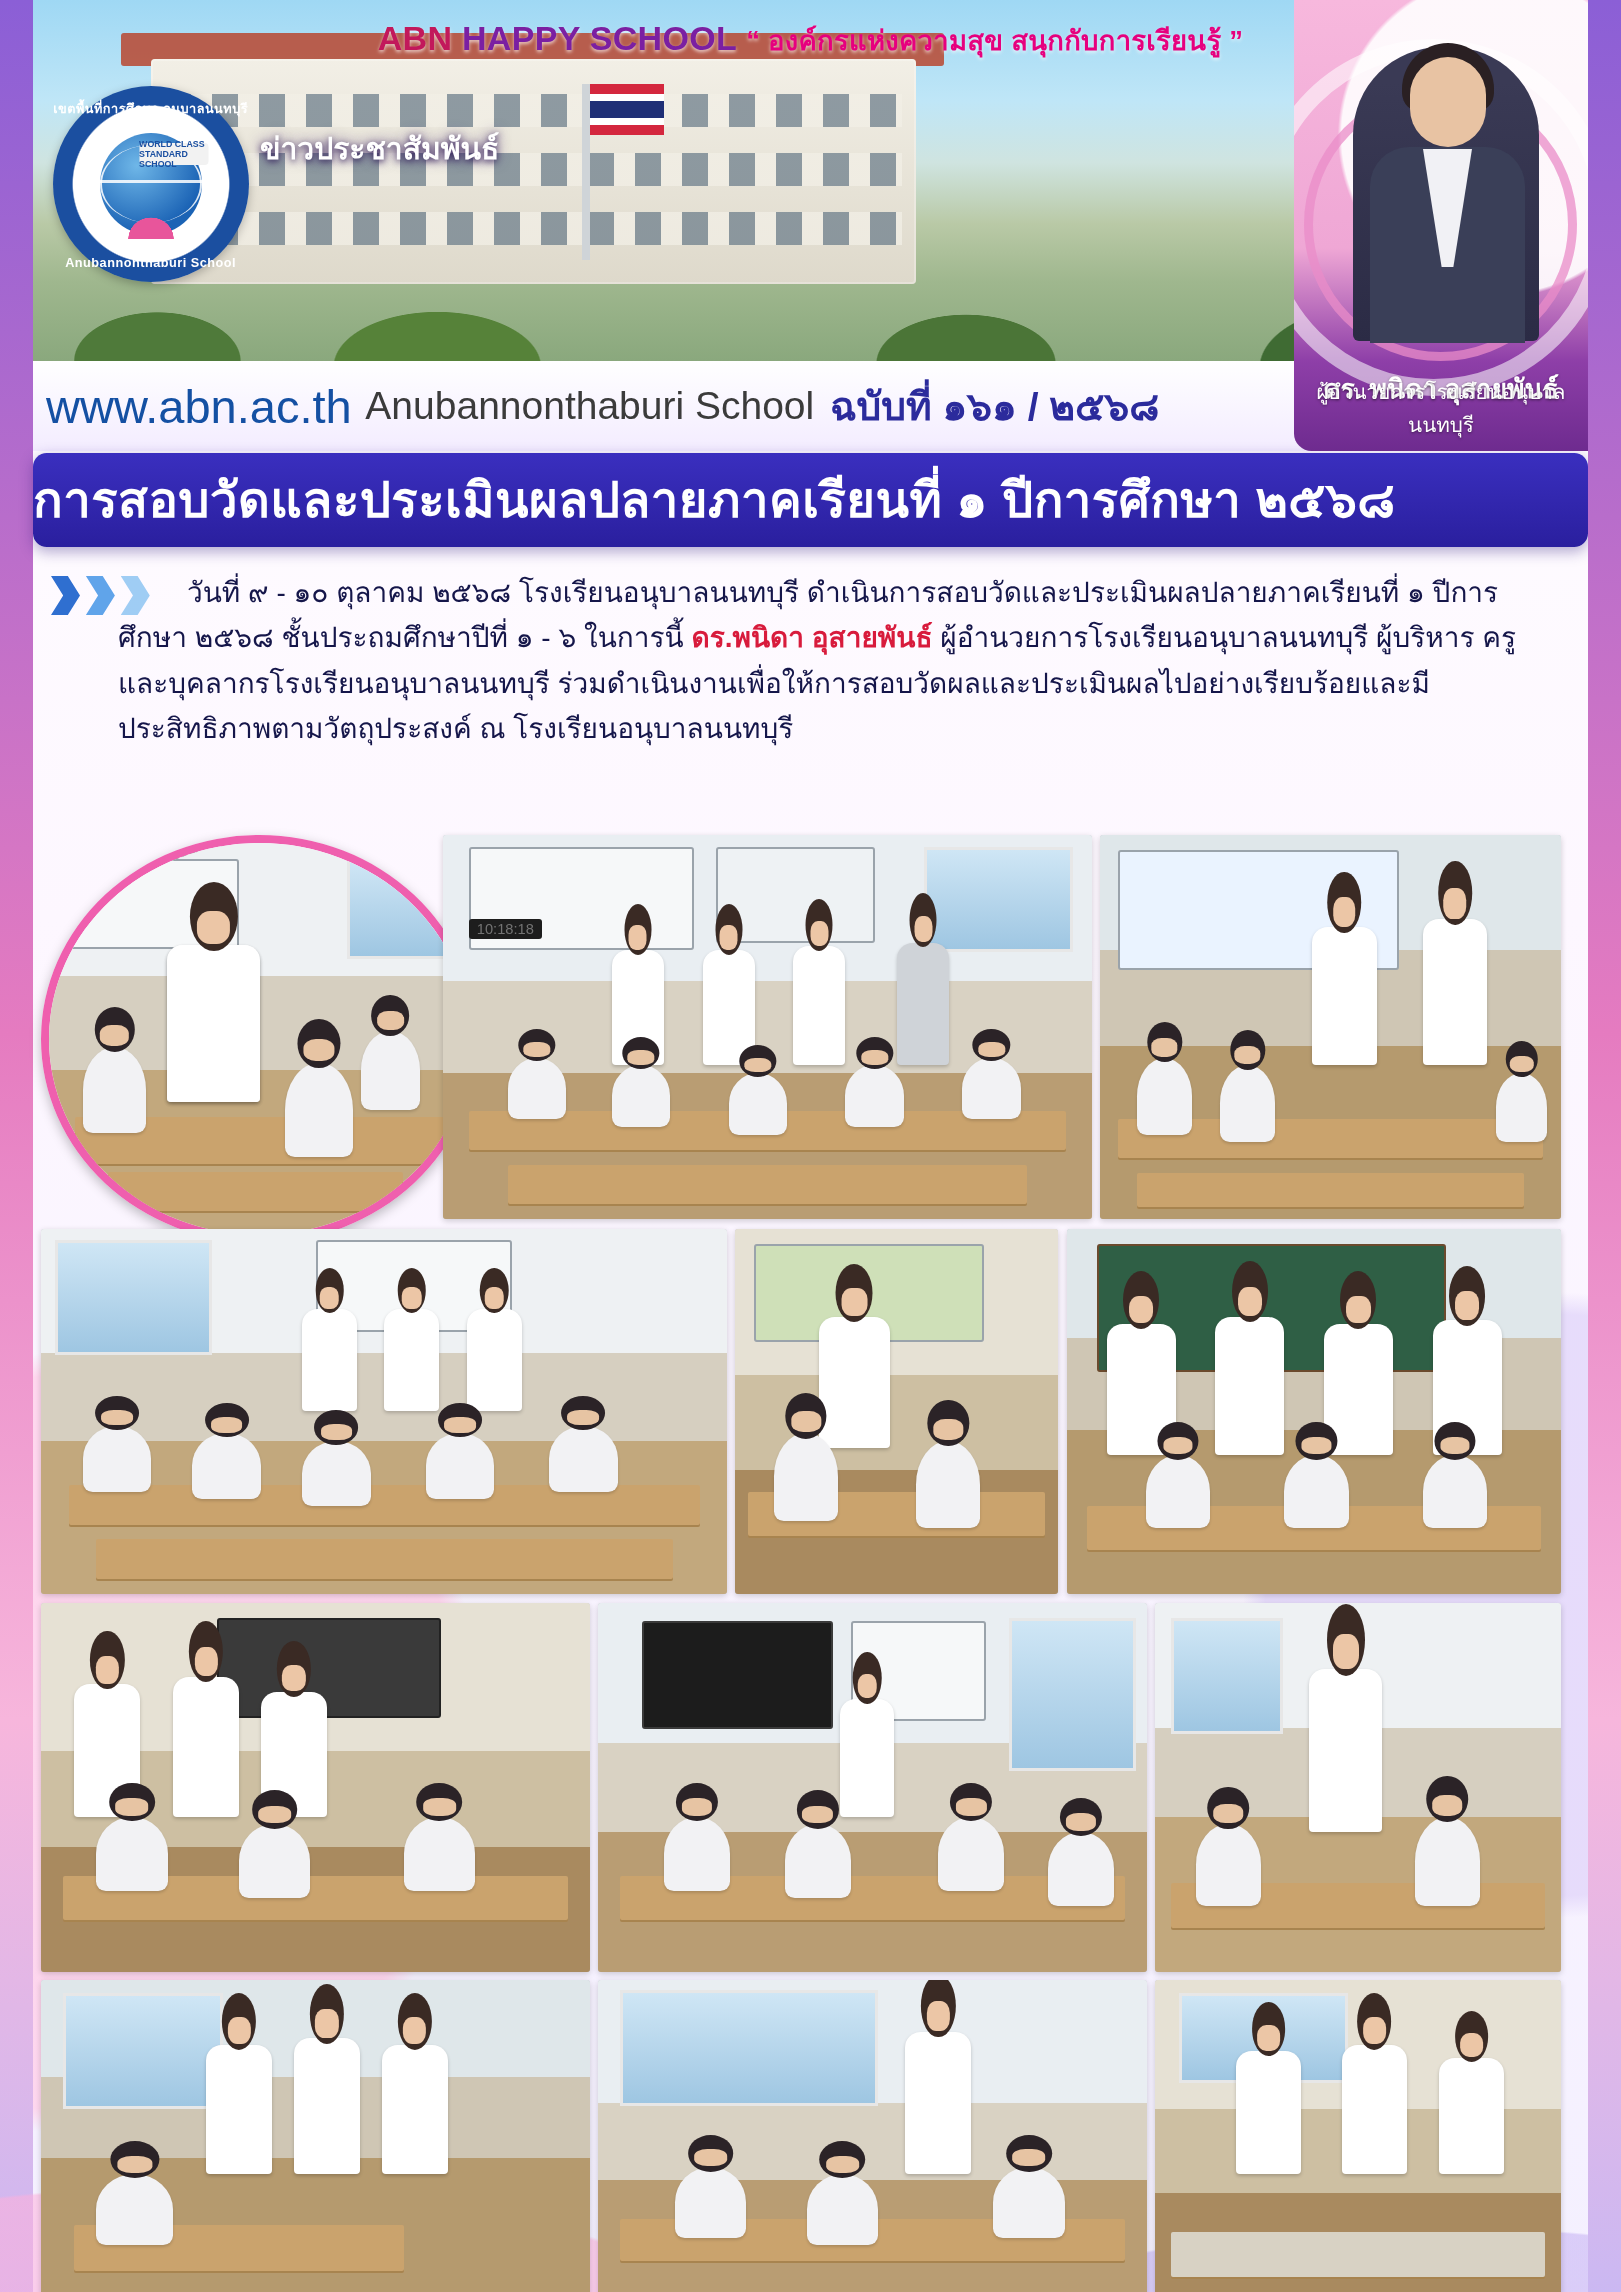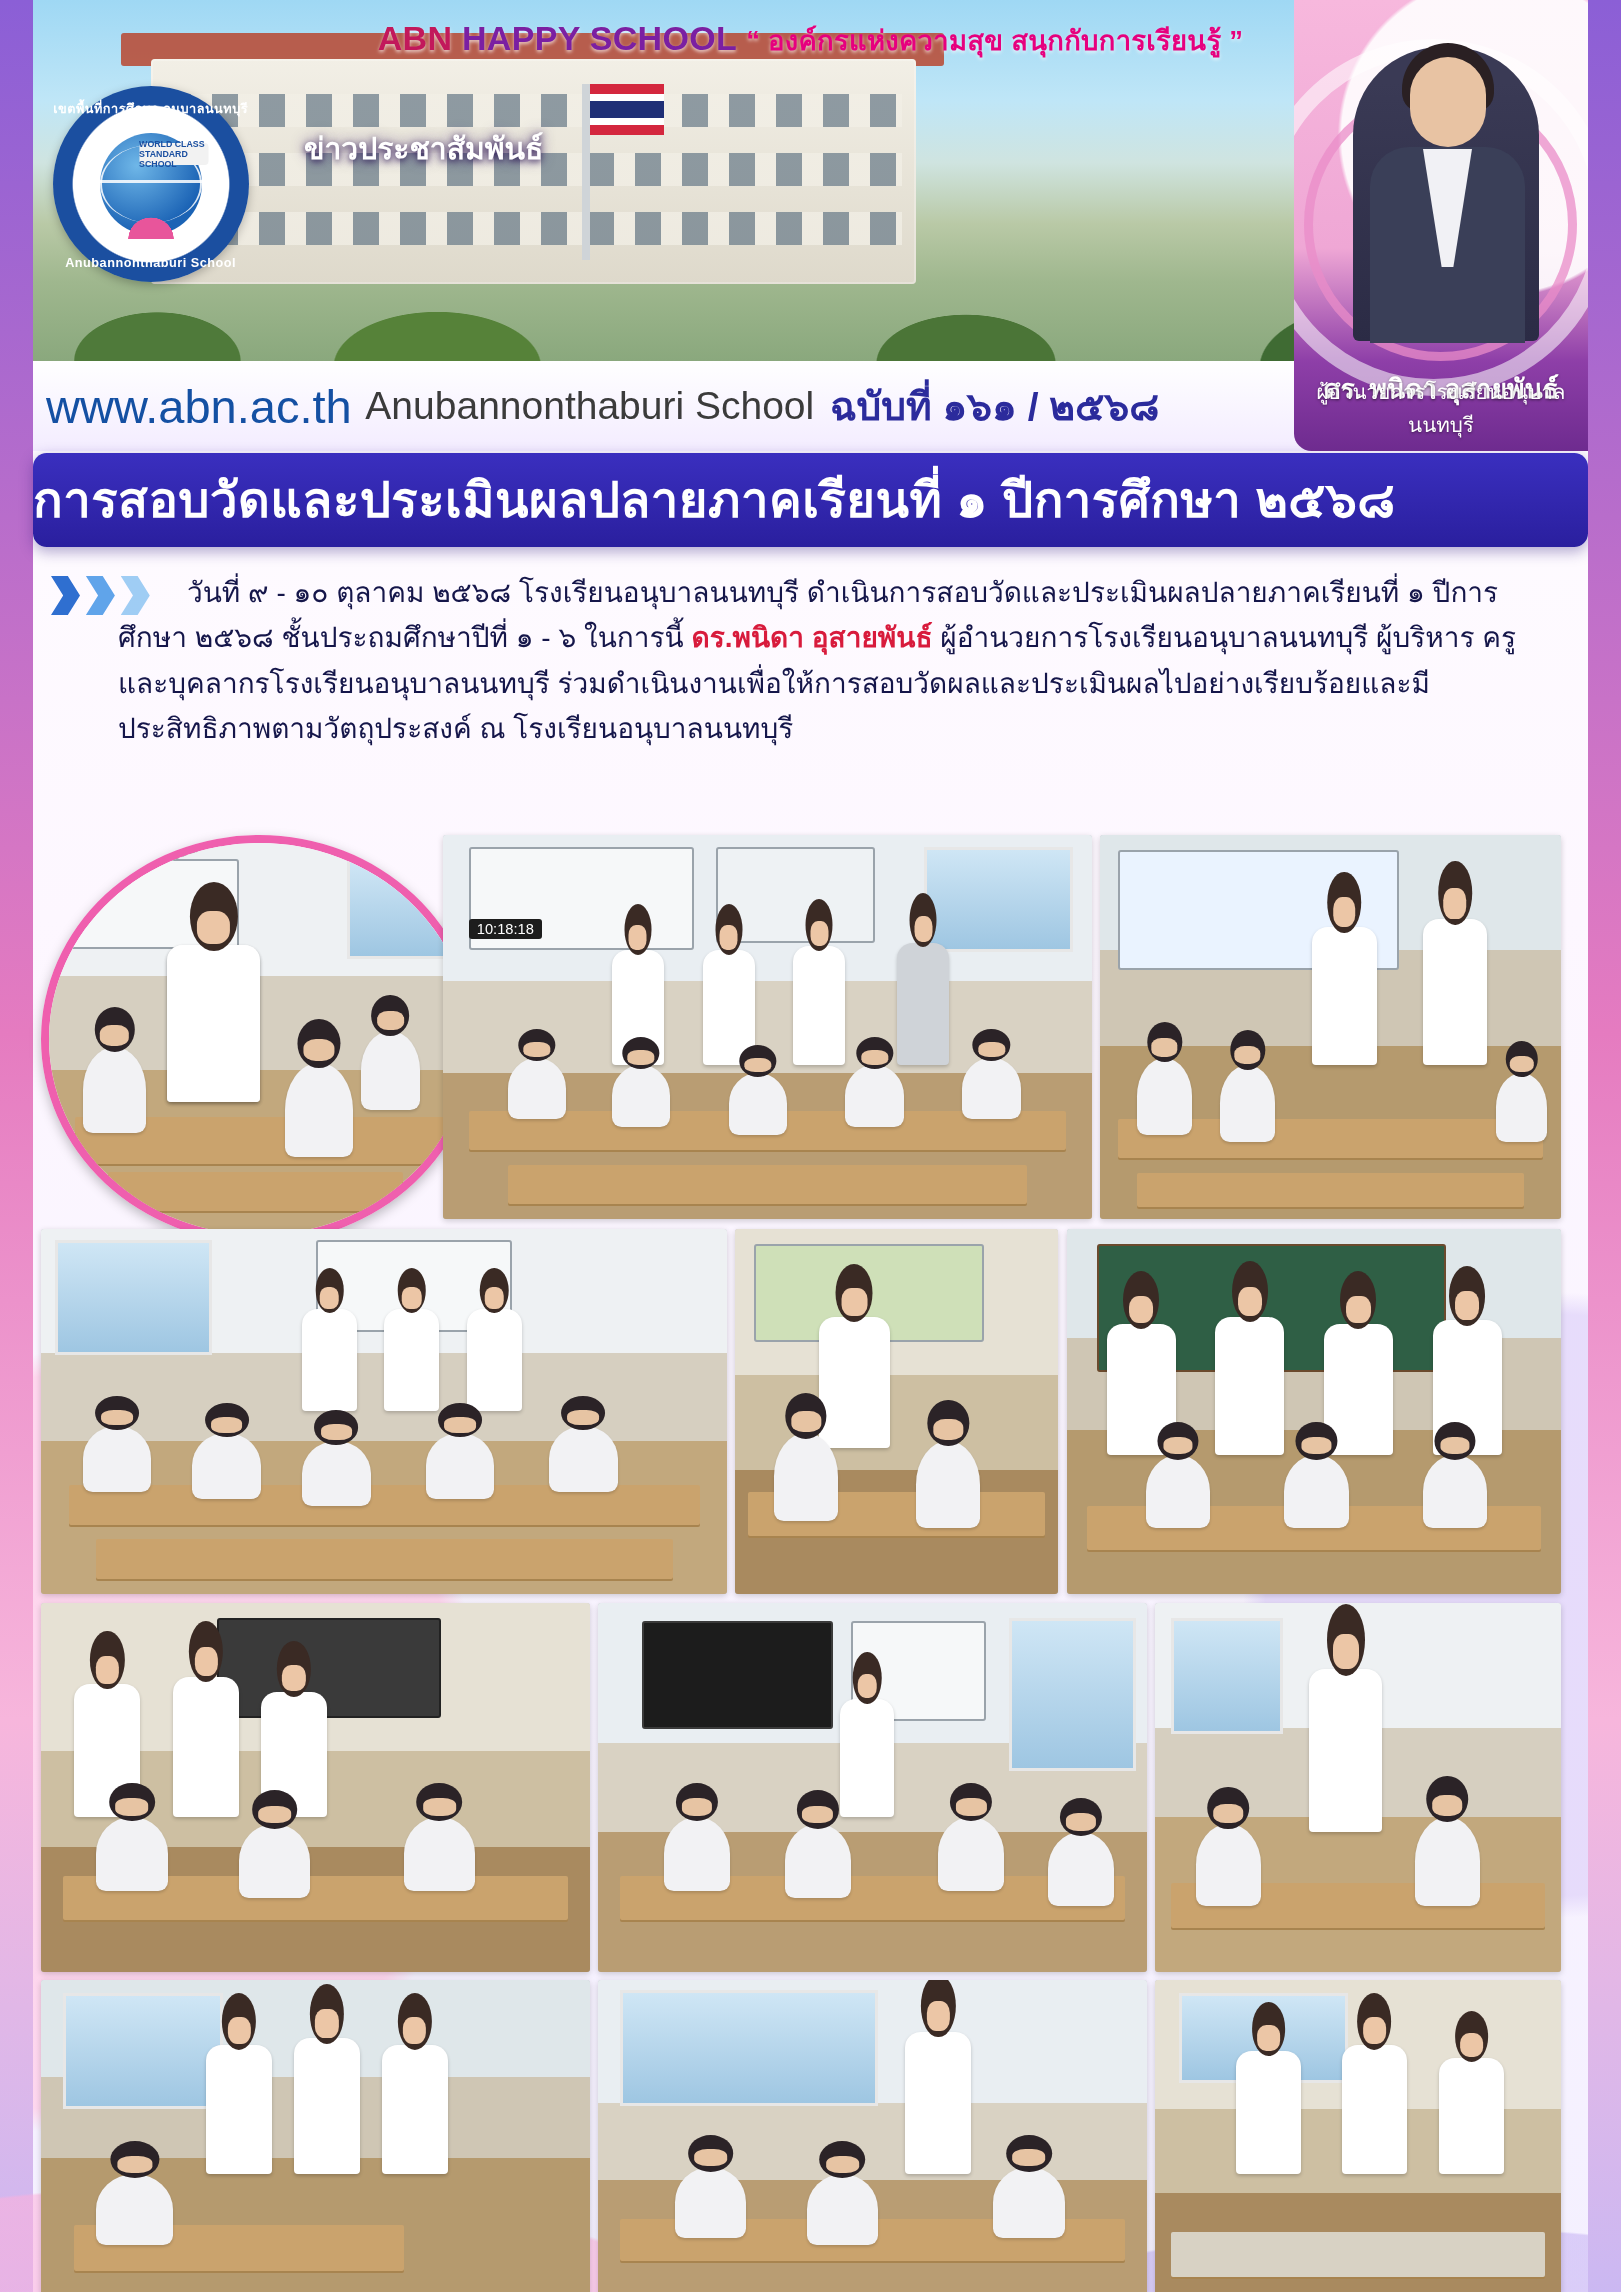--- a/index.html
+++ b/index.html
@@ -68,21 +68,20 @@
     text-shadow:0 2px 3.9px rgba(255,255,255,.7);
   }
   .abn{color:#c2185b;font-weight:700;}
   .happy{color:#7b1fa2;font-weight:700;}
   .motto{color:#e6007e;font-size:27.4px;font-weight:700;}
 
   .news-tag{
     position:absolute;left:227px;top:125px;z-index:7;
     color:#ffffff;font-size:30px;font-weight:700;
     text-shadow:0 2px 5.9px rgba(40,20,80,.85),0 0 13.7px rgba(60,30,110,.7);
-    margin-left:44px;
   }
   .title-plate{
     position:absolute;left:191px;top:167px;width:1098px;height:132px;z-index:7;
     background:linear-gradient(180deg,rgba(255,255,255,.97),rgba(235,244,255,.93));
     border-radius:69px;box-shadow:0 5.9px 17.6px rgba(60,30,110,.25);
     display:flex;align-items:center;justify-content:center;
   }
   .title-plate span{
     font-size:94px;font-weight:700;line-height:1;
     background:linear-gradient(180deg,#2f2fa6 0%,#4a3fd0 45%,#1a1a6e 100%);
@@ -191,21 +190,21 @@
   .board{position:absolute;left:6%;top:6%;width:48%;height:26%;background:#f6f8f9;border:2.9px solid #9aa3ab;border-radius:2.9px;}
   .board.green{background:#2f5f45;border-color:#6b4a2d;}
   .win{position:absolute;right:4%;top:5%;width:30%;height:30%;background:linear-gradient(180deg,#cfe6f5,#9ec6e2);border:3.9px solid #e7e7e7;}
   .desk{position:absolute;background:#caa36d;border-radius:2px;box-shadow:0 2px 0 #a8844f;}
   .stu{position:absolute;border-radius:50% 50% 9.8px 9.8px;background:#f2f2f4;box-shadow:0 2px 2.9px rgba(0,0,0,.15);}
   .stu i{position:absolute;left:50%;transform:translateX(-50%);top:-46%;width:64%;height:52%;border-radius:50%;background:#2b2327;}
   .stu i::after{content:"";position:absolute;left:14%;top:40%;width:72%;height:46%;border-radius:40%;background:#e7c4a3;}
   .teach{position:absolute;background:#ffffff;border-radius:15.7px 15.7px 3.9px 3.9px;box-shadow:0 2px 3.9px rgba(0,0,0,.2);}
   .teach i{position:absolute;left:50%;transform:translateX(-50%);top:-40%;width:52%;height:44%;border-radius:50%;background:#3a2a24;}
   .teach i::after{content:"";position:absolute;left:16%;top:42%;width:68%;height:48%;border-radius:40%;background:#ecc6a6;}
-  .clockchip{position:absolute;left:4%;top:22%;padding:2px 7.8px;background:#1d1d1d;color:#ffffff;font-size:14.7px;border-radius:2.9px;}
+  .clockchip{position:absolute;left:4%;top:22%;padding:2px 7.8px;background:#1d1d1d;color:#737373;font-size:14.7px;border-radius:2.9px;}
 
   
   .ph-circle{
     position:absolute;border-radius:50%;overflow:hidden;
     border:8.8px solid #ef5fae;box-shadow:0 3.9px 11.8px rgba(0,0,0,.25);
   }
 </style>
 </head>
 <body>
 

